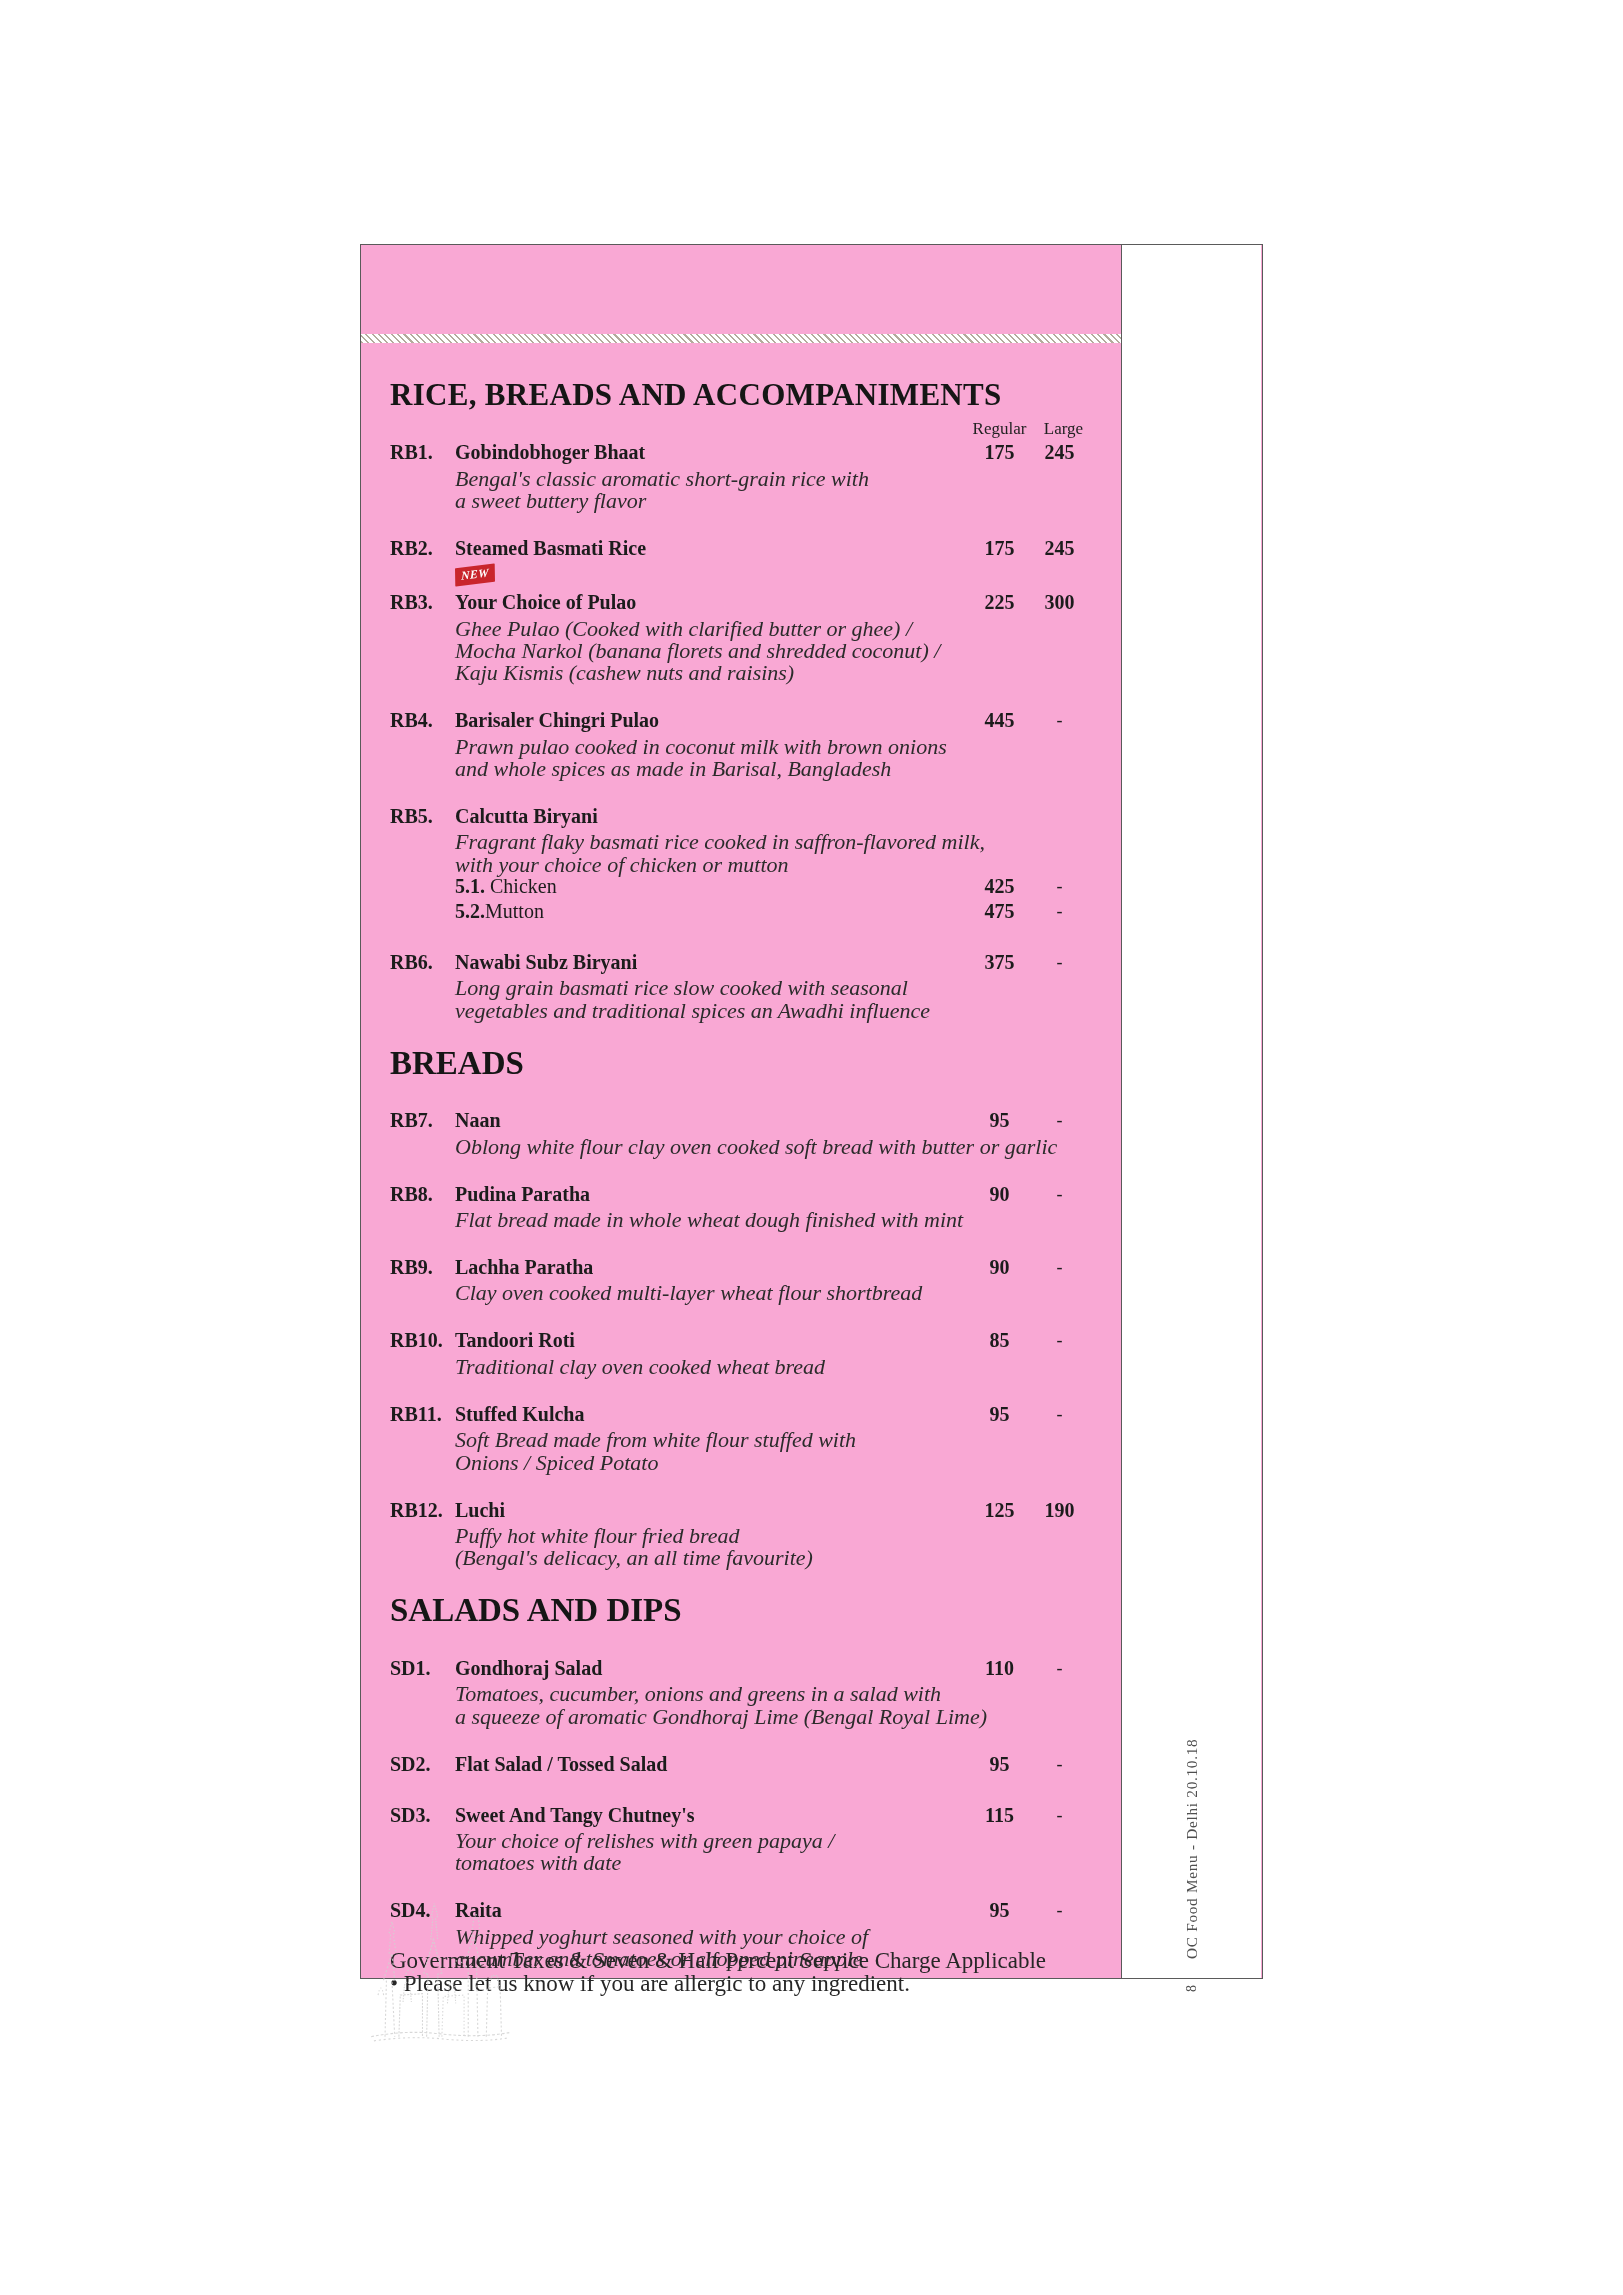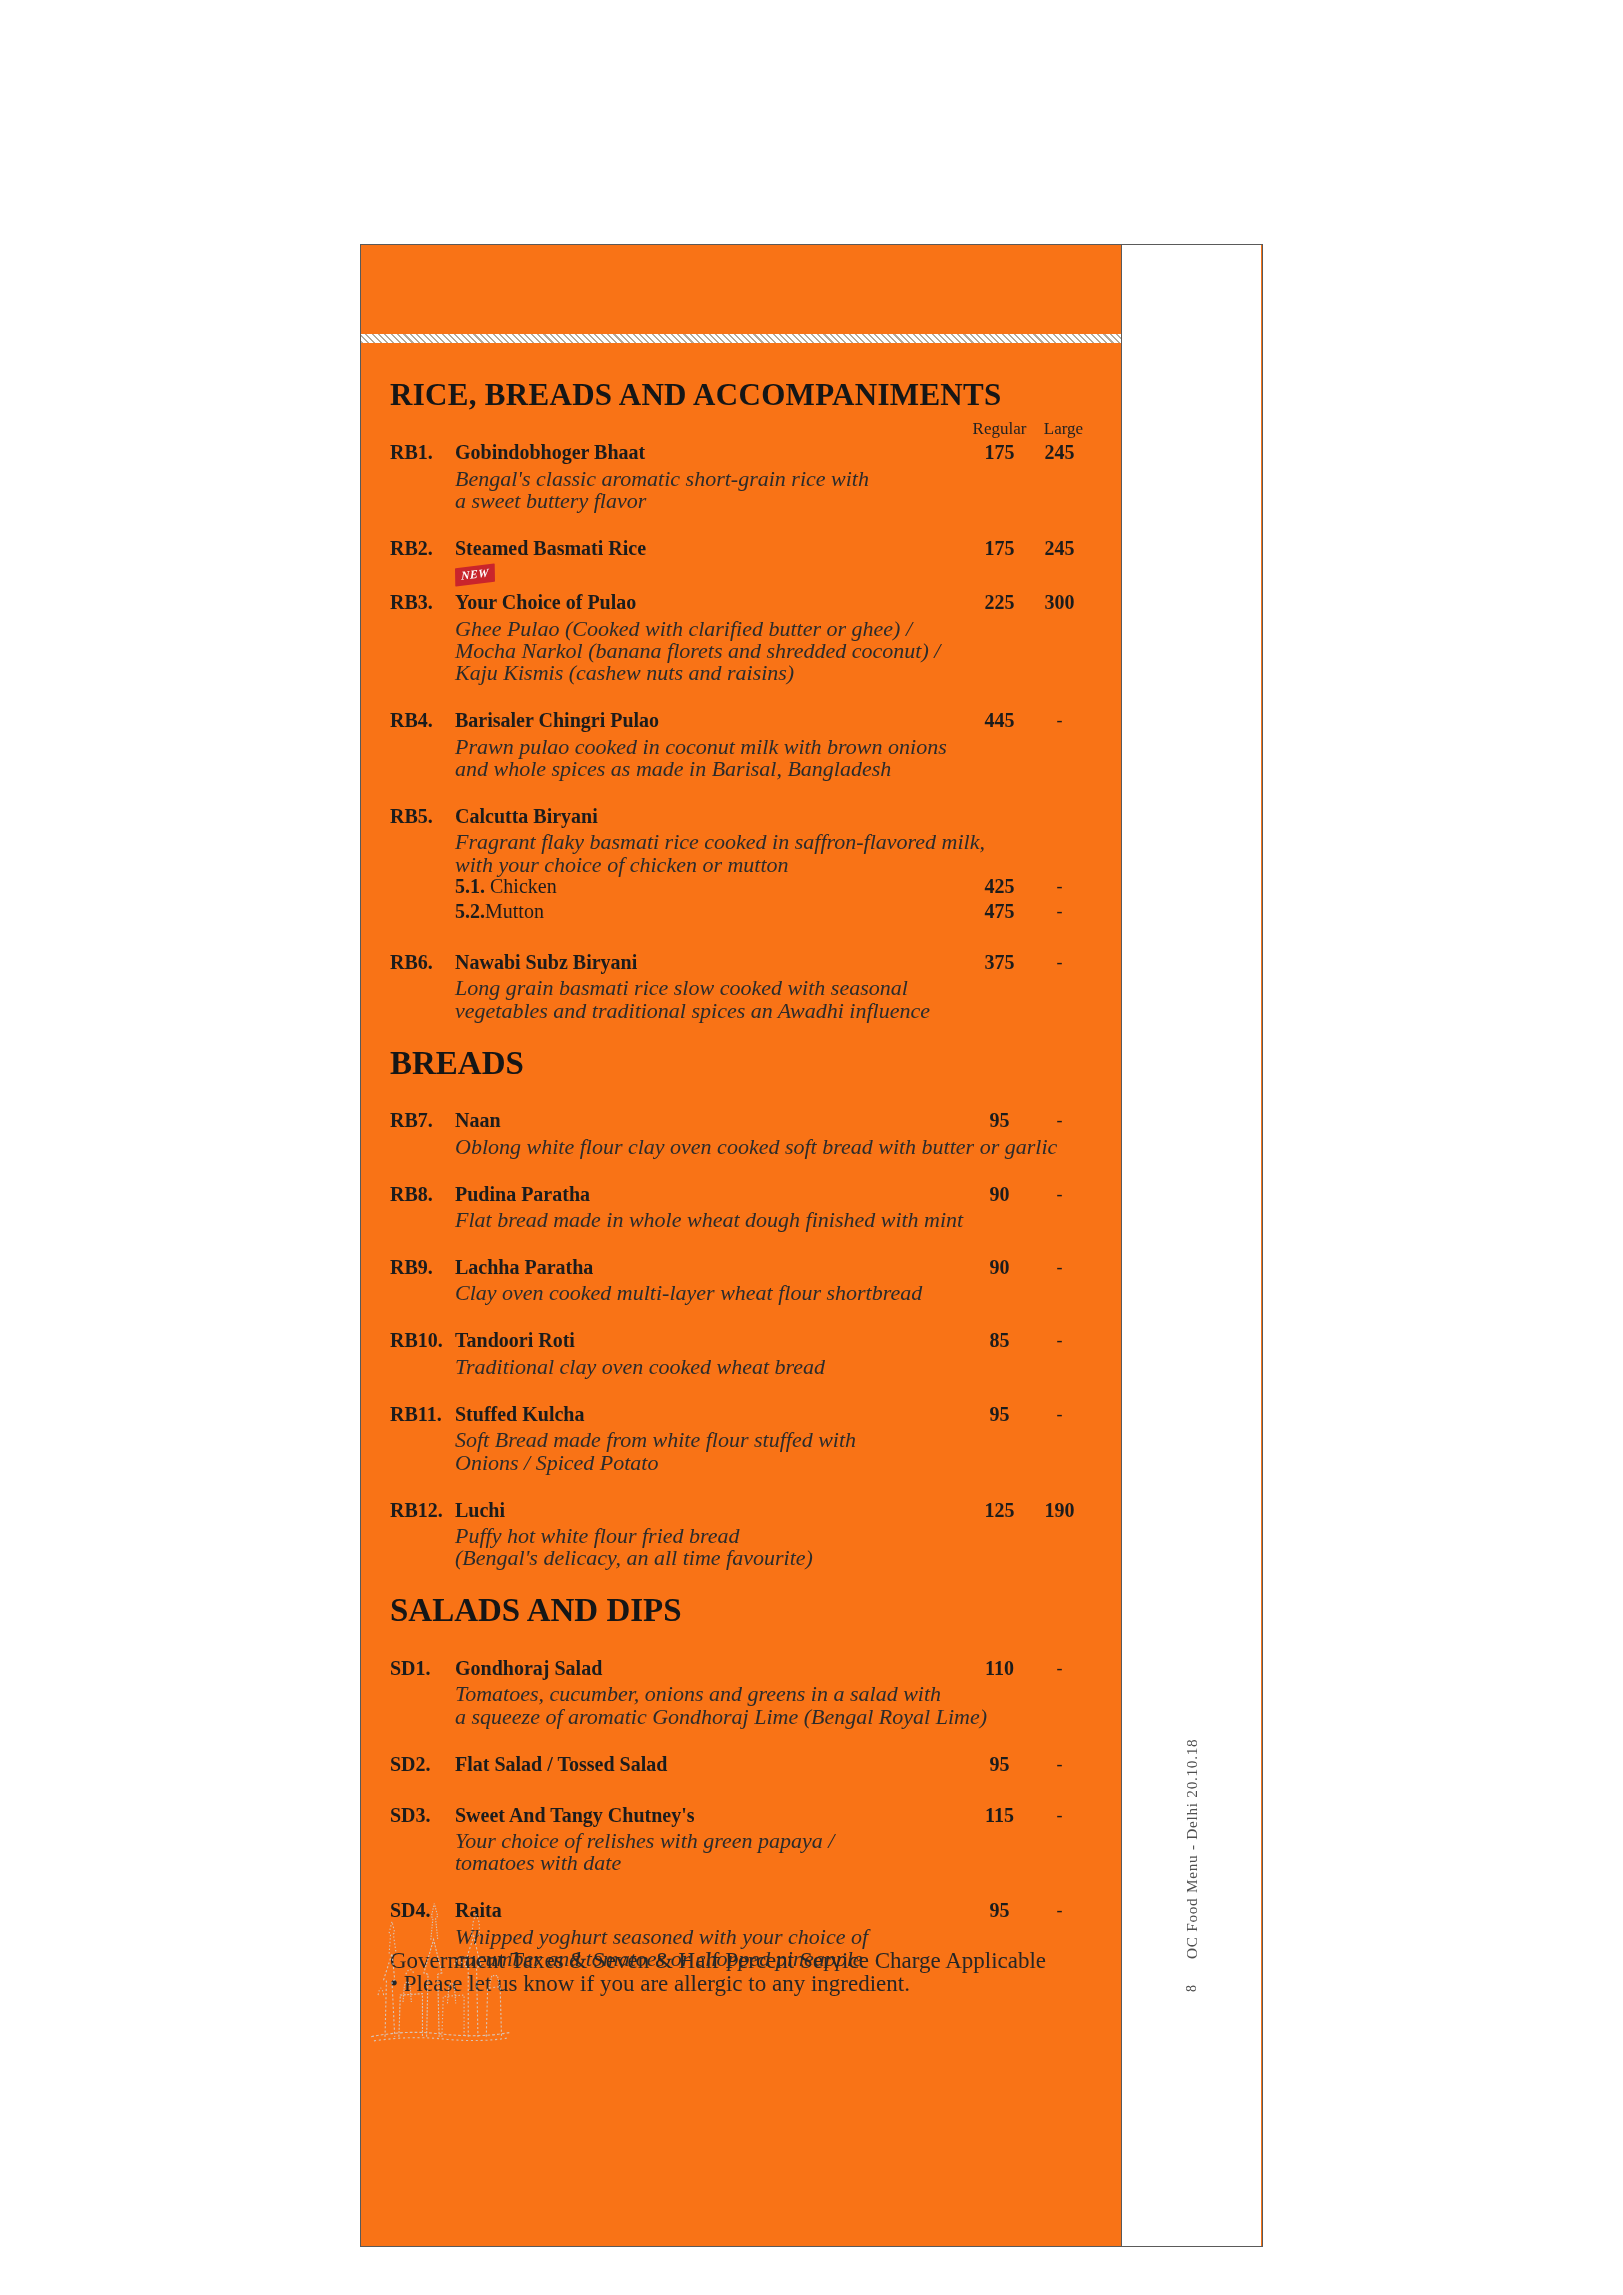--- a/index.html
+++ b/index.html
@@ -1,22 +1,22 @@
 <!DOCTYPE html>
 <html style="font-size:11px"><head>
 <meta charset="utf-8">
 <style>
   html,body{margin:0;padding:0;}
   body{
     width:1623px;height:2295px;background:#ffffff;position:relative;overflow:hidden;
     font-family:"Liberation Serif", serif;color:#1c1c1c;
   }
   .page{
-    position:absolute;left:360px;top:244px;width:903px;height:2003px;
-    border:1.4px solid #5a5a5a;box-sizing:border-box;background:#f97316;
+    position:absolute;left:360px;top:244px;width:903px;height:1735px;
+    border:1.4px solid #5a5a5a;box-sizing:border-box;background:#f9a8d4;
   }
   .band{
     position:absolute;left:0;top:89px;width:760px;height:9px;
     background:repeating-linear-gradient(45deg,#b3ab9c 0px,#b3ab9c 1.5px,#ffffff 1.5px,#ffffff 4.5px);
   }
   .main{position:absolute;left:29px;top:104px;width:703px;}
   h1.title{
     font-size:31px;font-weight:600;letter-spacing:0.3px;color:#161616;
     margin:28px 0 7px 0;line-height:35px;
   }

